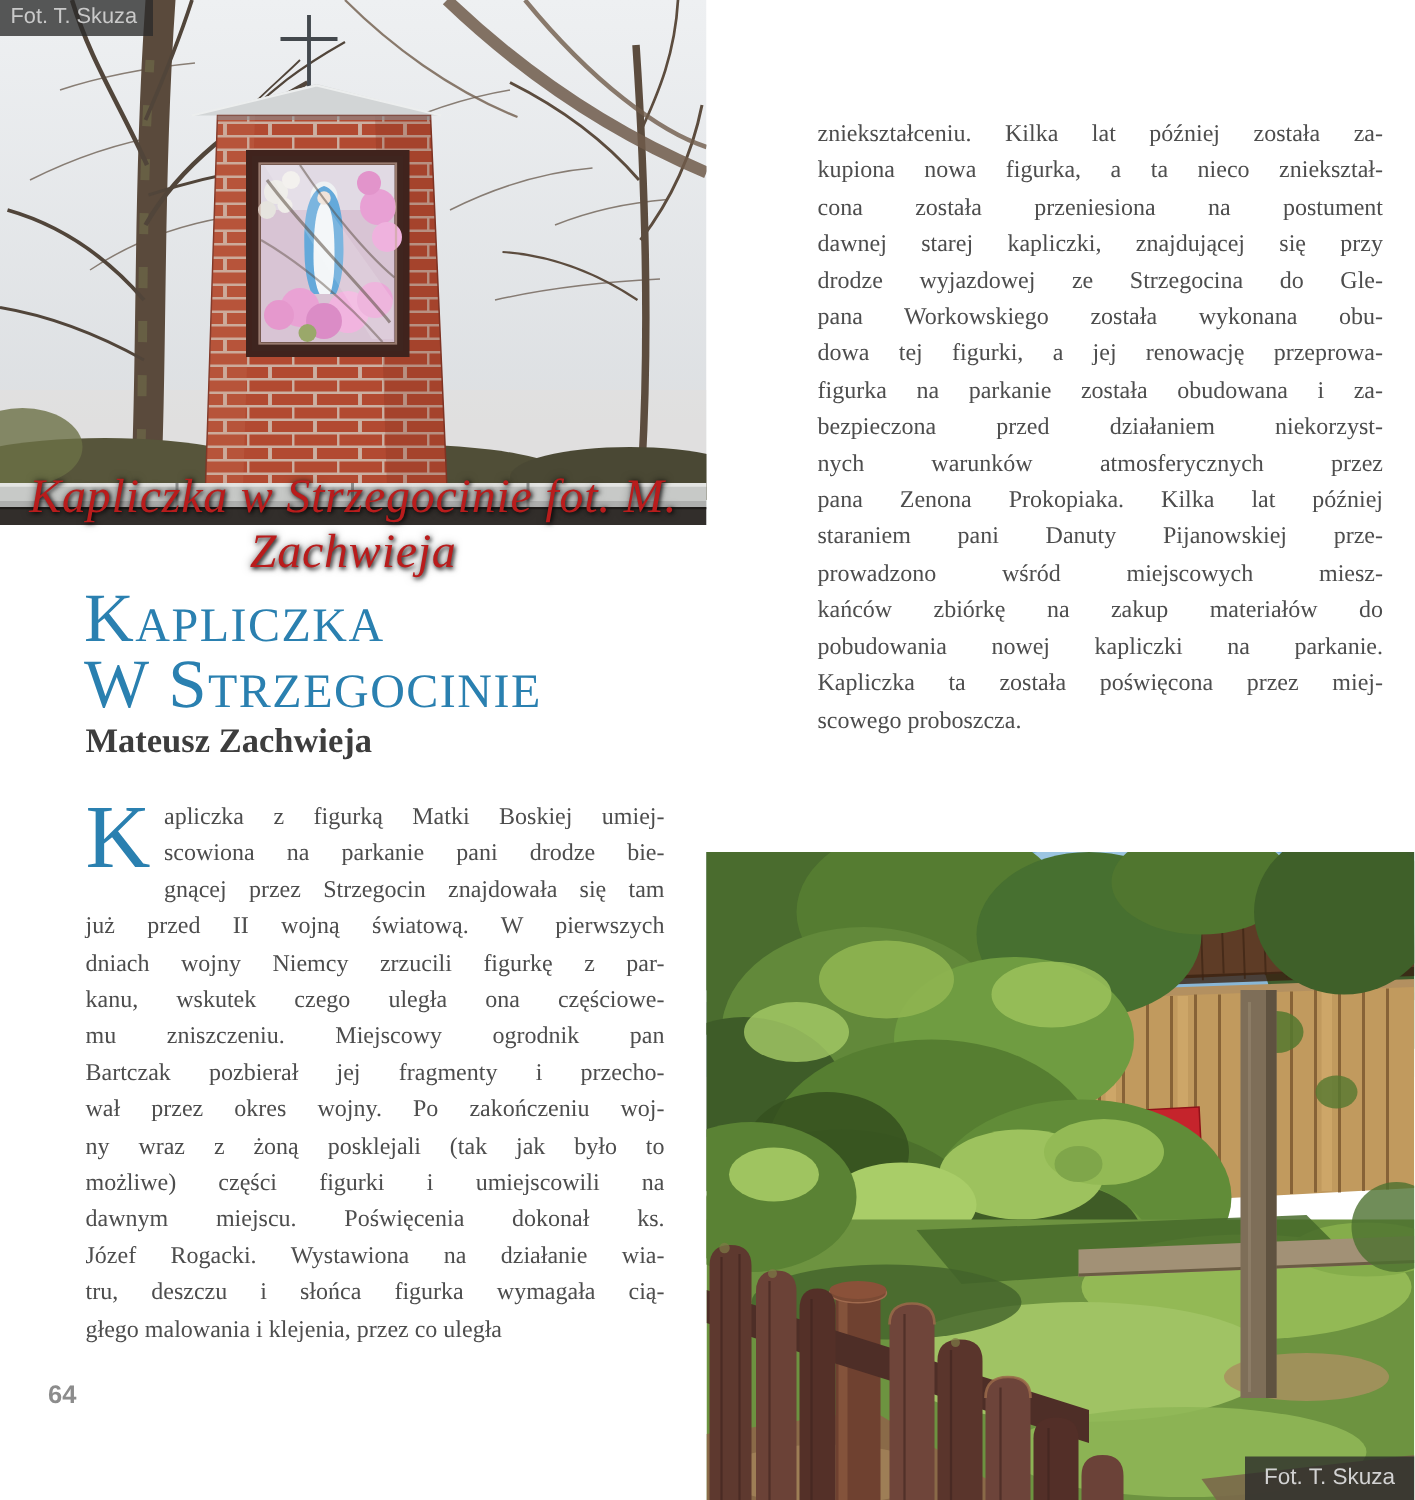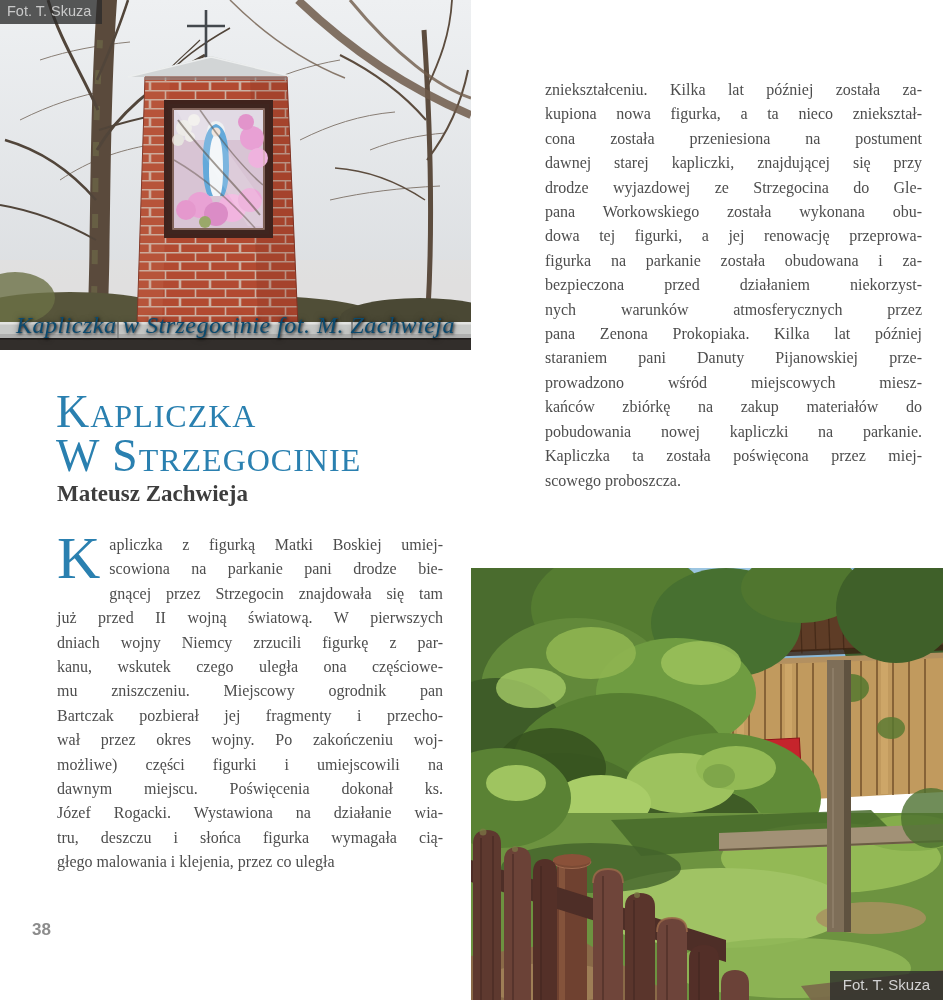--- a/index.html
+++ b/index.html
@@ -11,21 +11,21 @@
   .photo-top{position:absolute;left:0;top:0;width:471px;height:350px;}
   .photo-bottom{position:absolute;left:471px;top:568px;width:472px;height:432px;}
   .photo-top svg,.photo-bottom svg{display:block;}
 
   .credit{position:absolute;font-family:"Liberation Sans",sans-serif;color:#c9c9c9;
           background:rgba(42,42,42,.78);line-height:1.15;}
   .credit-tl{left:0;top:0;font-size:14.5px;padding:3px 11px 4px 7px;}
   .credit-br{right:0;bottom:0;font-size:15px;padding:5px 13px 7px 13px;color:#d2d2d2;}
 
   .caption{position:absolute;left:0;top:312px;width:100%;text-align:center;
-           font-style:italic;font-size:24px;letter-spacing:.5px;color:#0c4a6e;
+           font-style:italic;font-size:32px;letter-spacing:.5px;color:#b91c1c;
            text-shadow:1px 1px 3px rgba(0,0,0,.85),0 0 6px rgba(0,0,0,.5);}
 
   
   .title{position:absolute;left:56px;top:390px;margin:0;font-weight:normal;
          font-variant:small-caps;color:#2a80b0;font-size:46px;line-height:44px;
          letter-spacing:1px;}
   .title span{display:block;}
   .author{position:absolute;left:57px;top:481px;font-weight:bold;
           font-size:23px;color:#3d3d3d;}
 
@@ -183,20 +183,21 @@
     <span class="dropcap">K</span>
   <div class="tline">apliczka z figurką Matki Boskiej umiej-</div>
       <div class="tline">scowiona na parkanie pani drodze bie-</div>
       <div class="tline">gnącej przez Strzegocin znajdowała się tam</div>
       <div class="tline">już przed II wojną światową. W pierwszych</div>
       <div class="tline">dniach wojny Niemcy zrzucili figurkę z par-</div>
       <div class="tline">kanu, wskutek czego uległa ona częściowe-</div>
       <div class="tline">mu zniszczeniu. Miejscowy ogrodnik pan</div>
       <div class="tline">Bartczak pozbierał jej fragmenty i przecho-</div>
       <div class="tline">wał przez okres wojny. Po zakończeniu woj-</div>
+      <div class="tline">ny wraz z żoną posklejali (tak jak było to</div>
       <div class="tline">możliwe) części figurki i umiejscowili na</div>
       <div class="tline">dawnym miejscu. Poświęcenia dokonał ks.</div>
       <div class="tline">Józef Rogacki. Wystawiona na działanie wia-</div>
       <div class="tline">tru, deszczu i słońca figurka wymagała cią-</div>
       <div class="tline tline-last">głego malowania i klejenia, przez co uległa</div>
     </div>
   <div class="col2">
       <div class="tline">zniekształceniu. Kilka lat później została za-</div>
       <div class="tline">kupiona nowa figurka, a ta nieco zniekształ-</div>
       <div class="tline">cona została przeniesiona na postument</div>
@@ -209,21 +210,21 @@
       <div class="tline">nych warunków atmosferycznych przez</div>
       <div class="tline">pana Zenona Prokopiaka. Kilka lat później</div>
       <div class="tline">staraniem pani Danuty Pijanowskiej prze-</div>
       <div class="tline">prowadzono wśród miejscowych miesz-</div>
       <div class="tline">kańców zbiórkę na zakup materiałów do</div>
       <div class="tline">pobudowania nowej kapliczki na parkanie.</div>
       <div class="tline">Kapliczka ta została poświęcona przez miej-</div>
       <div class="tline tline-last">scowego proboszcza.</div>
     </div>
 
-  <div class="pagenum">38</div>
+  <div class="pagenum">64</div>
 
   <figure class="photo-bottom">
     <svg width="472" height="432" viewBox="0 0 472 432">
       <defs>
         <linearGradient id="sky2" x1="0" y1="0" x2="0" y2="1">
           <stop offset="0" stop-color="#6fa6cc"></stop>
             <stop offset="1" stop-color="#9cc3de"></stop>
         </linearGradient>
       </defs>
 

